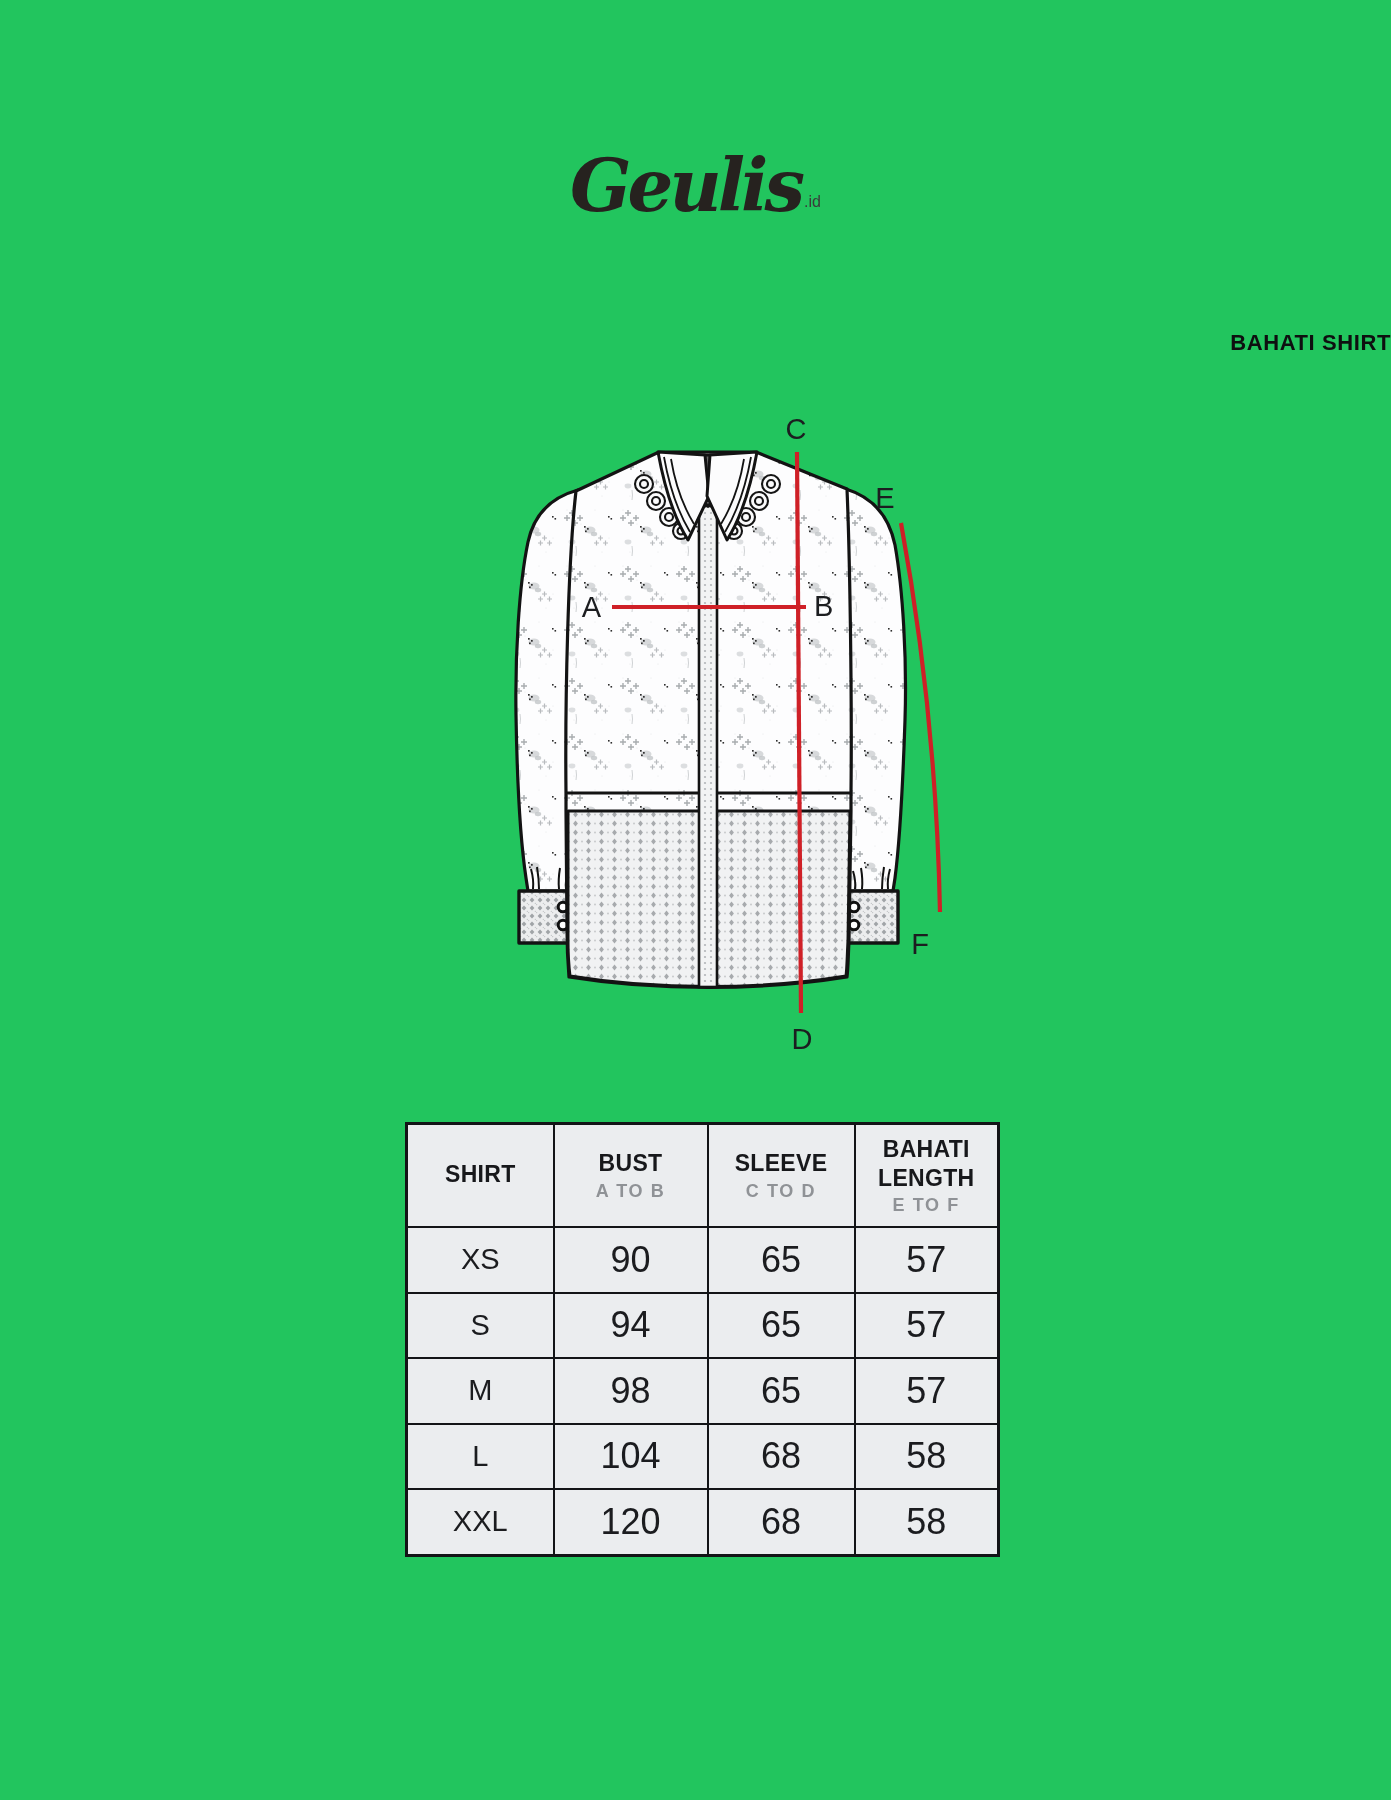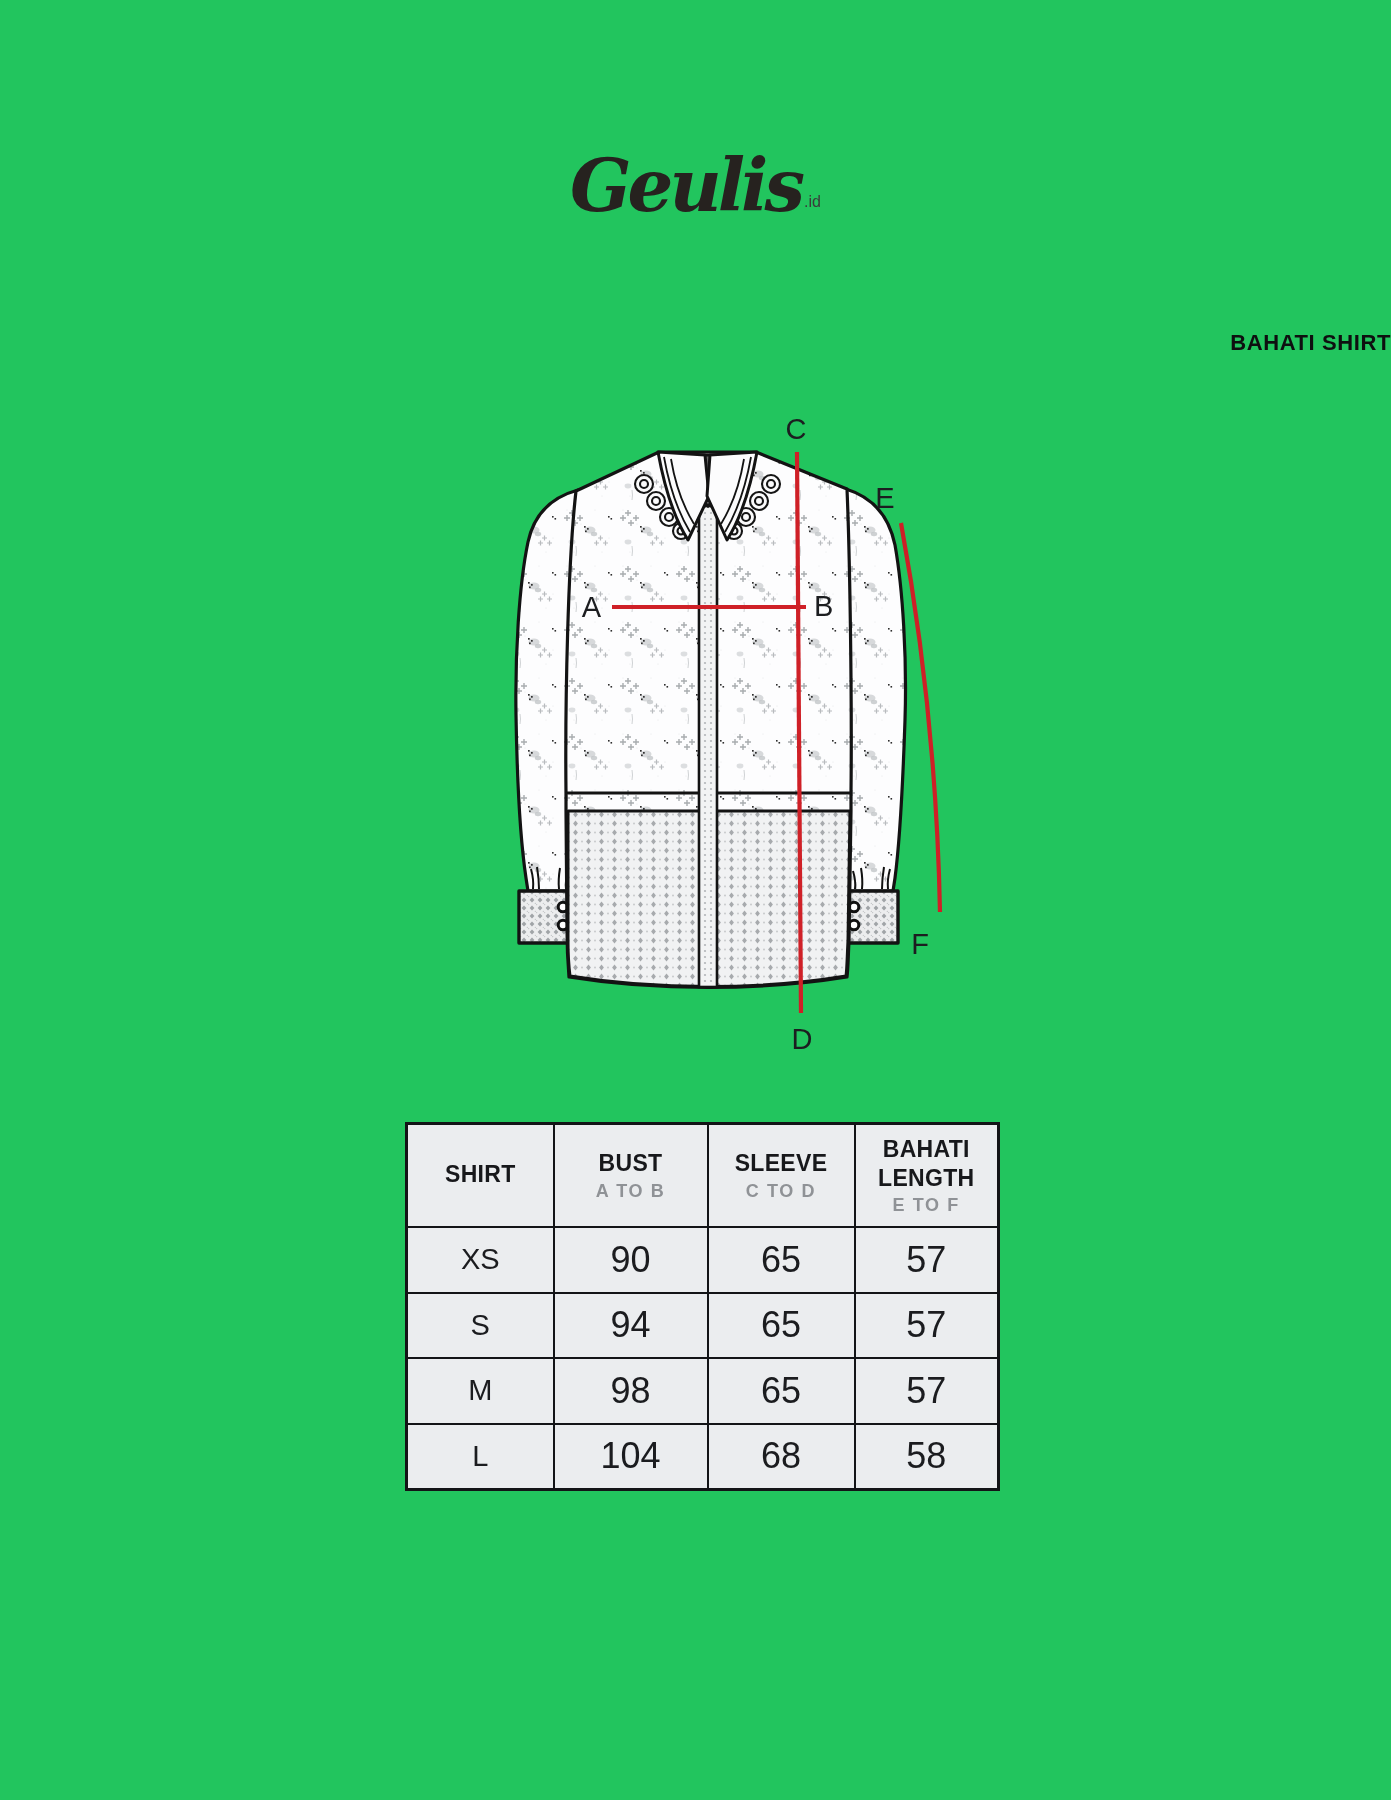--- a/index.html
+++ b/index.html
@@ -227,16 +227,22 @@
         <td class="cell-num">98</td>
         <td class="cell-num">65</td>
         <td class="cell-num">57</td>
       </tr>
       <tr>
         <td class="cell-size">L</td>
         <td class="cell-num">104</td>
         <td class="cell-num">68</td>
         <td class="cell-num">58</td>
       </tr>
+      <tr>
+        <td class="cell-size">XXL</td>
+        <td class="cell-num">120</td>
+        <td class="cell-num">68</td>
+        <td class="cell-num">58</td>
+      </tr>
     </tbody>
   </table>
 
 </div>
 
 </body></html>

